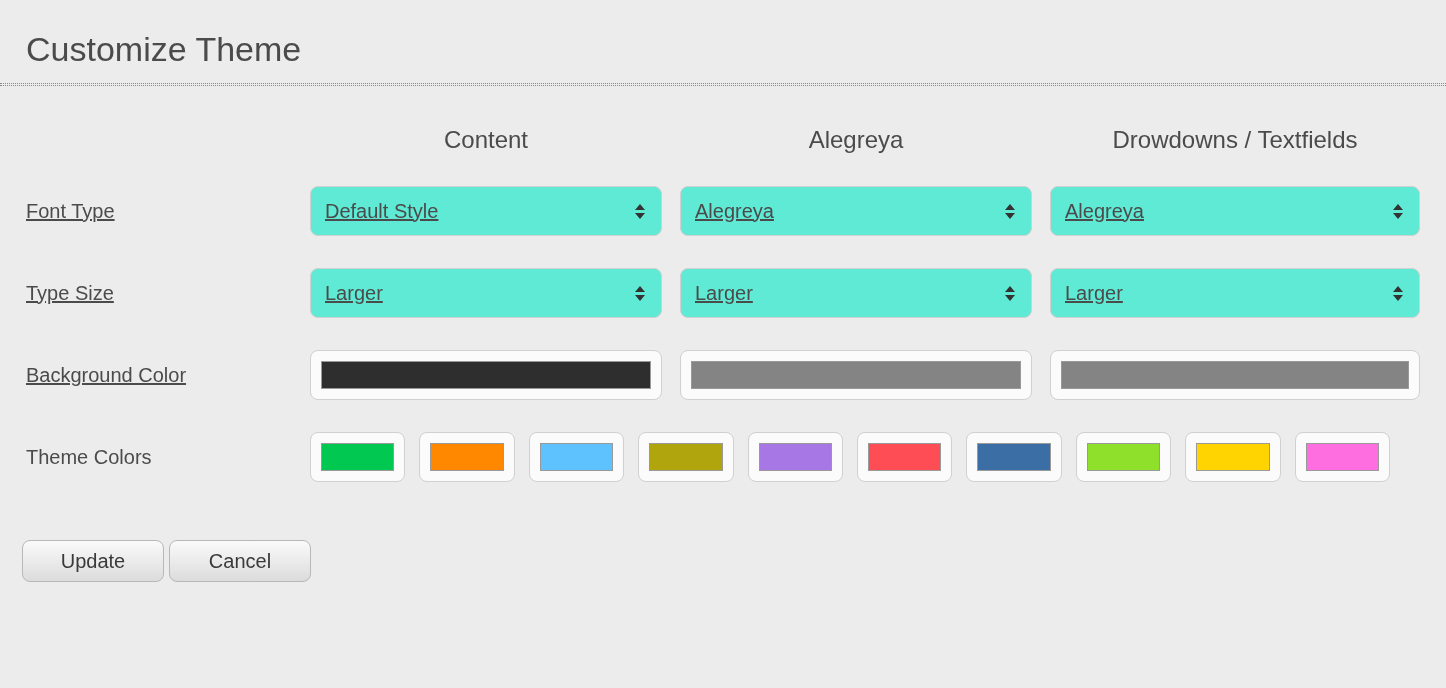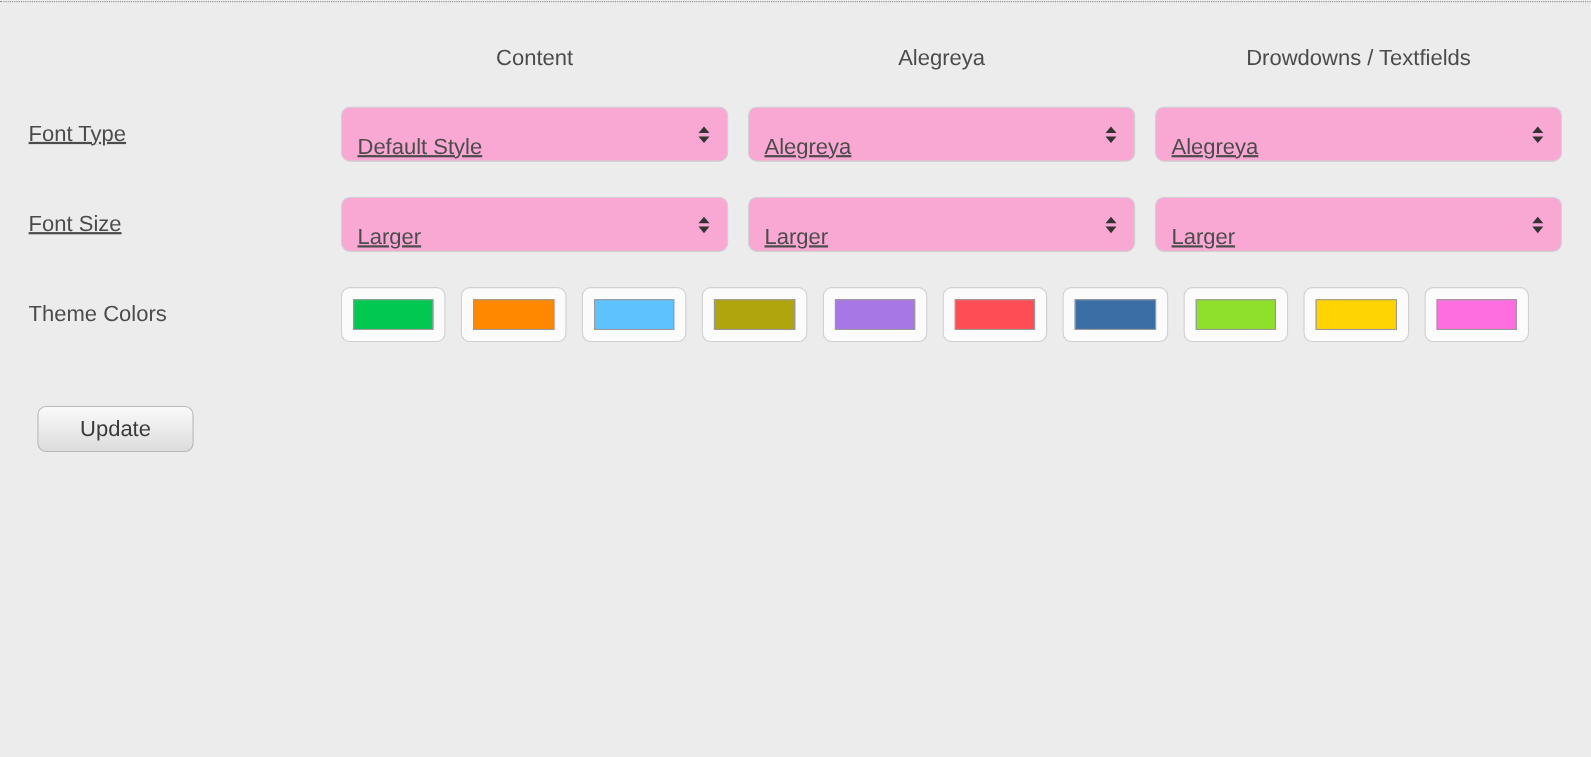--- a/index.html
+++ b/index.html
@@ -45,36 +45,36 @@
     color: #4b4b4b;
     font-weight: 400;
   }
   .col-group {
     width: 370px;
     padding-right: 18px !important;
   }
   .col-group:last-child { padding-right: 0 !important; }
   .col-header {
     text-align: center !important;
-    font-size: 20px;
+    font-size: 24px;
     color: #4b4b4b;
     font-weight: 400;
     padding-bottom: 32px !important;
   }
   .row-gap td, .row-gap th { padding-bottom: 32px !important; text-decoration: underline; }
 
   .select-wrap {
     position: relative;
     width: 100%;
     height: 50px;
-    background: #f9a8d4;
+    background: #5eead4;
     border: 1px solid #d0d0d0;
     border-radius: 8px;
     display: flex;
-    align-items: flex-end;
+    align-items: center;
     padding: 0 50px 0 14px;
     font-size: 20px;
     color: #4b4b4b;
     cursor: pointer;
   }
   .select-wrap .arrows {
     position: absolute;
     right: 14px;
     top: 50%;
     transform: translateY(-50%);
@@ -132,40 +132,41 @@
     padding: 10px;
     cursor: pointer;
   }
   .chip-inner {
     width: 100%;
     height: 100%;
     border: 1px solid #999;
   }
 
   .button-bar {
-    padding: 58px 0 0 34px;
+    padding: 58px 0 0 22px;
     display: flex;
     gap: 5px;
   }
   .btn {
     min-width: 142px;
     height: 42px;
     border: 1px solid #b8b8b8;
     border-radius: 8px;
     background: linear-gradient(to bottom, #fafafa 0%, #dcdcdc 100%);
     font-size: 20px;
     color: #3a3a3a;
     cursor: pointer;
     font-family: inherit;
   }
 </style>
 </head>
 <body>
 
 <div class="page">
+  <h1 class="page-title">Customize Theme</h1>
   <div class="dotted-line"></div>
 
   <div class="form-area">
     <table class="layout">
 
       <tbody>
           <tr>
         <th class="col-label"></th>
         <th class="col-group col-header">Content</th>
         <th class="col-group col-header">Alegreya</th>
@@ -198,21 +199,21 @@
             <span class="arrows">
                   <span class="up"></span>
                   <span class="down"></span>
                 </span>
           </div>
         </td>
       </tr>
 
 
       <tr class="row-gap">
-        <td class="col-label">Font Size</td>
+        <td class="col-label">Type Size</td>
         <td class="col-group">
           <div class="select-wrap">
             <span>Larger</span>
             <span class="arrows">
                   <span class="up"></span>
                   <span class="down"></span>
                 </span>
           </div>
         </td>
         <td class="col-group">
@@ -228,20 +229,38 @@
           <div class="select-wrap">
             <span>Larger</span>
             <span class="arrows">
                   <span class="up"></span>
                   <span class="down"></span>
                 </span>
           </div>
         </td>
       </tr>
 
+      <tr class="row-gap">
+        <td class="col-label">Background Color</td>
+        <td class="col-group">
+          <div class="swatch-wrap">
+            <div class="swatch-inner" style="background-color: rgb(46, 46, 46);"></div>
+          </div>
+        </td>
+        <td class="col-group">
+          <div class="swatch-wrap">
+            <div class="swatch-inner" style="background-color: rgb(132, 132, 132);"></div>
+          </div>
+        </td>
+        <td class="col-group">
+          <div class="swatch-wrap">
+            <div class="swatch-inner" style="background-color: rgb(132, 132, 132);"></div>
+          </div>
+        </td>
+      </tr>
 
       <tr>
         <td class="col-label">Theme Colors</td>
         <td class="chart-colors-cell" colspan="3">
           <div class="chart-colors-row" id="chart-colors-row">
                 <div class="chip">
                   <div class="chip-inner" style="background-color: rgb(0, 200, 81);"></div>
                 </div>
                 <div class="chip">
                   <div class="chip-inner" style="background-color: rgb(255, 136, 0);"></div>
@@ -272,14 +291,15 @@
                 </div>
               </div>
         </td>
       </tr>
     </tbody>
       </table>
   </div>
 
   <div class="button-bar">
     <button class="btn">Update</button>
+    <button class="btn">Cancel</button>
   </div>
 </div>
 
 </body></html>

